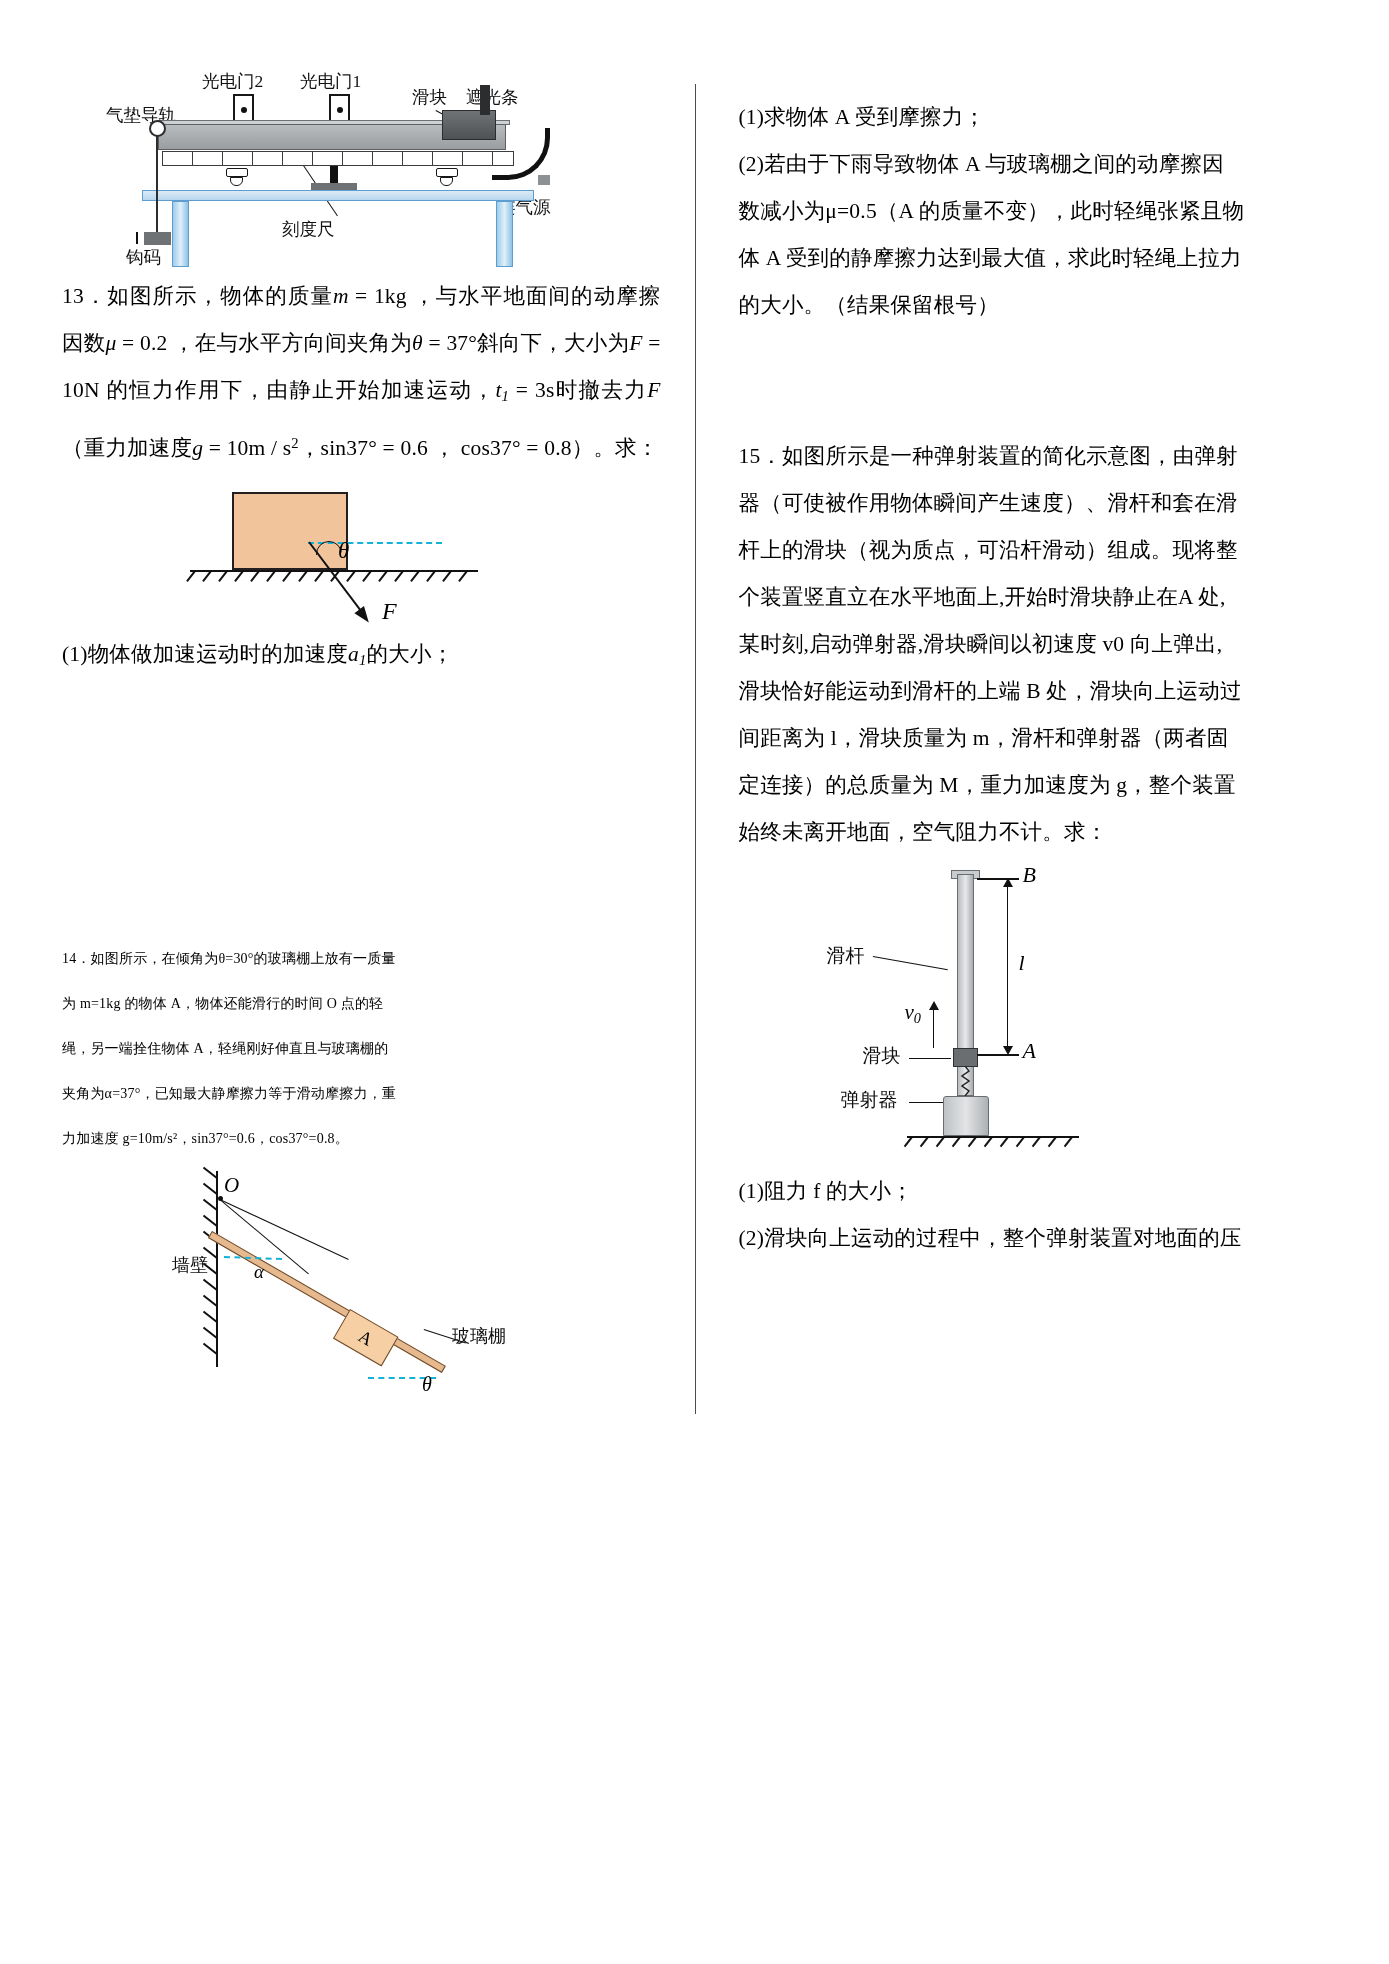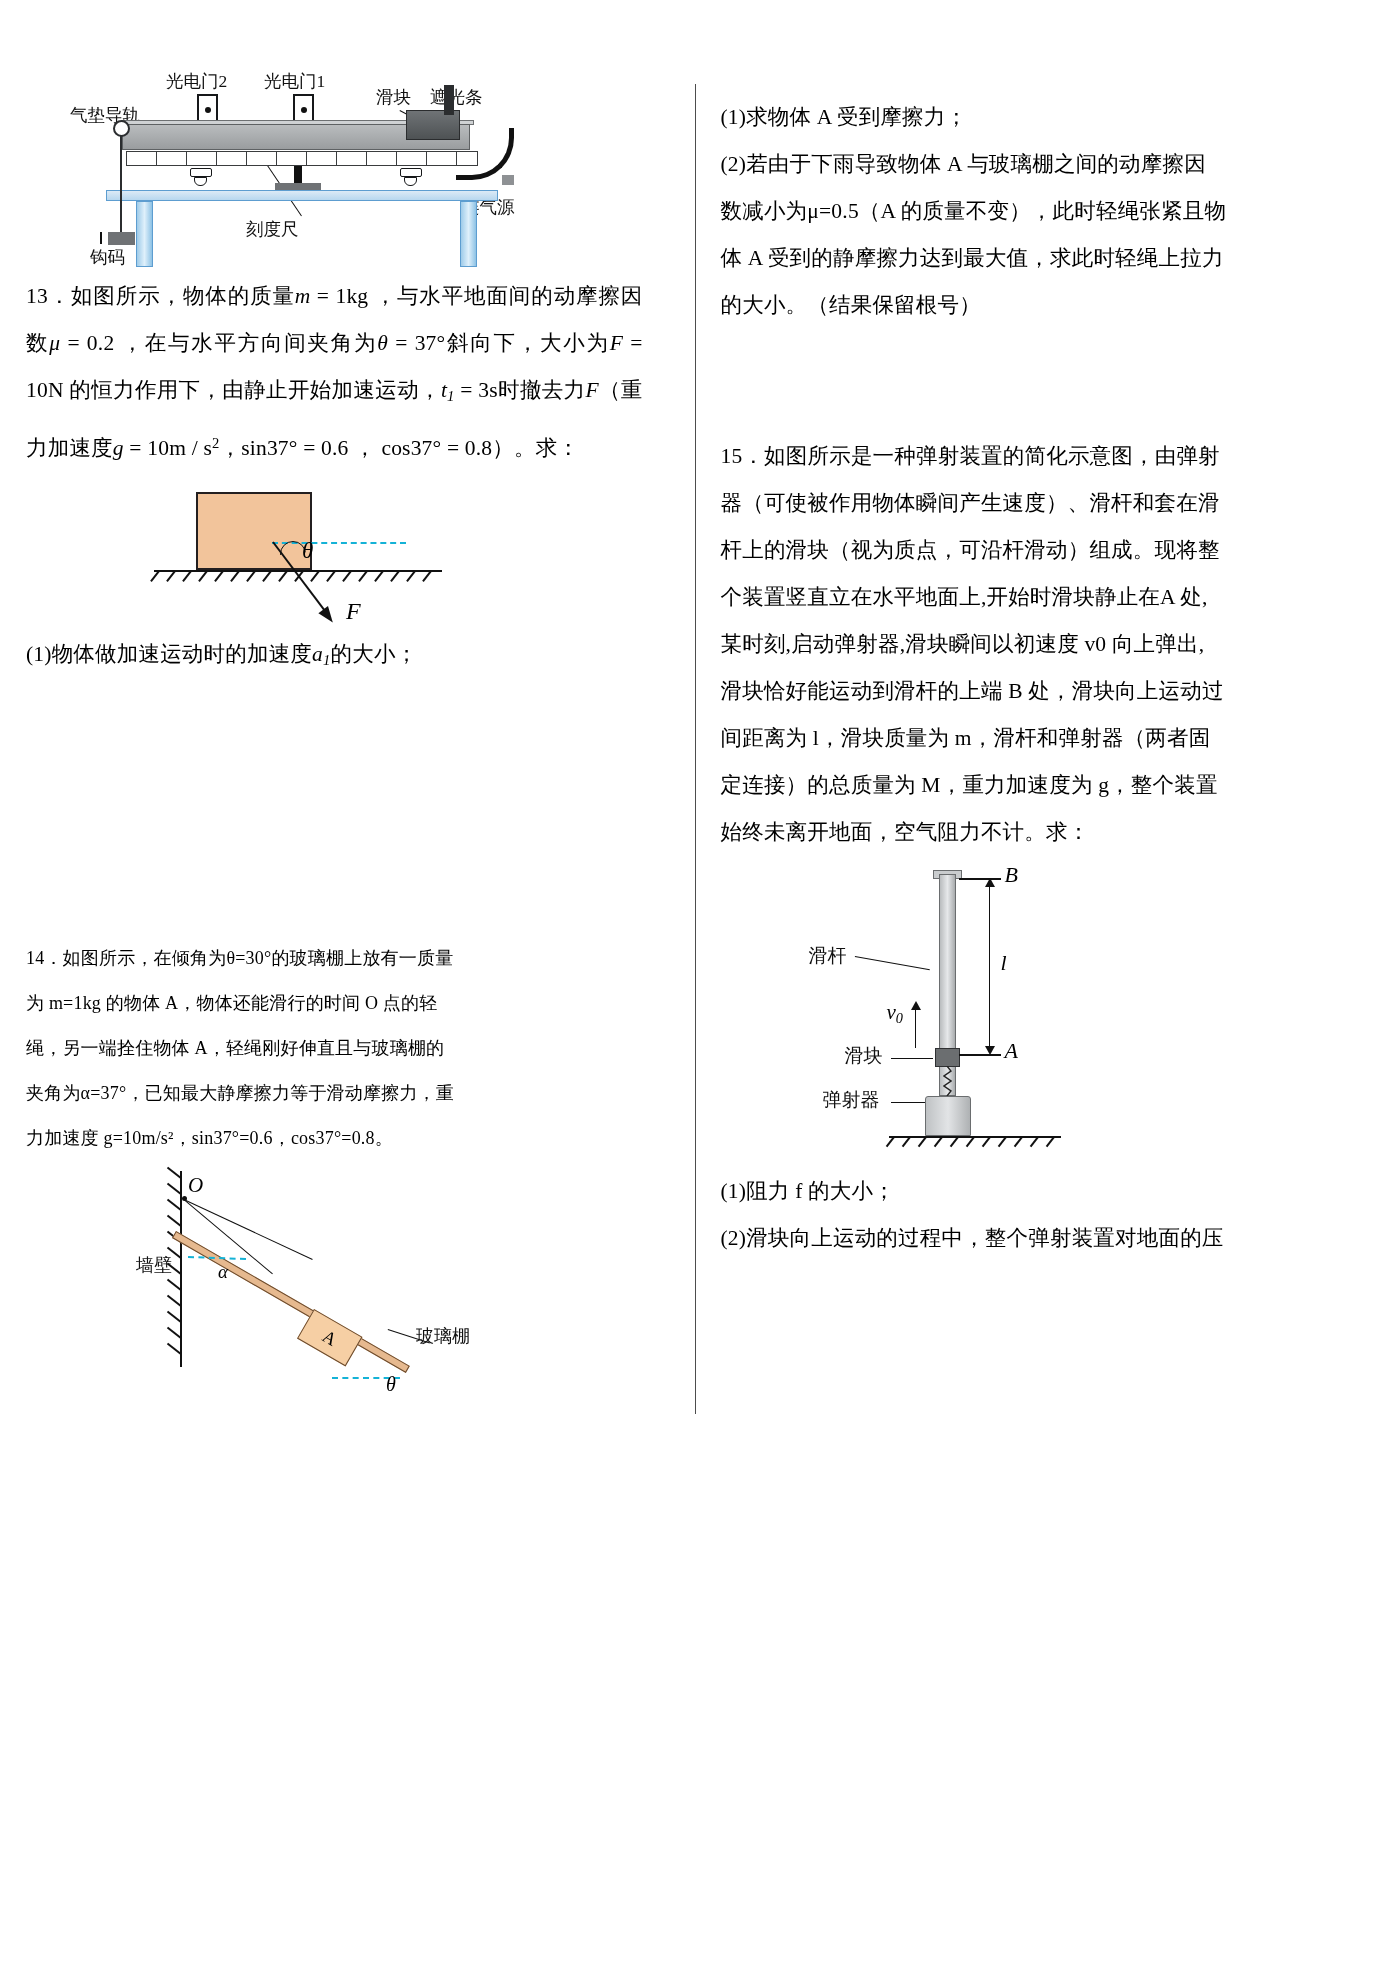--- a/index.html
+++ b/index.html
@@ -9,21 +9,21 @@
     height: 1964px;
     background: #ffffff;
     font-family: "Liberation Serif", "DejaVu Serif", serif;
     color: #000;
     position: relative;
     overflow: hidden;
   }
   .page {
     position: absolute;
     inset: 0;
-    padding: 52px 62px 40px 26px;
+    padding: 52px 62px 40px 62px;
     display: flex;
     justify-content: space-between;
   }
   .col {
     position: relative;
     width: 50%;
   }
   .col-left { padding-right: 34px; }
   .col-right { padding-left: 44px; }
   .divider {
@@ -36,21 +36,21 @@
   }
 
   
   .ptext {
     font-size: 21.5px;
     line-height: 47px;
     letter-spacing: 0.2px;
     text-align: justify;
     margin: 0;
   }
-  .ptext.small { font-size: 18px; line-height: 45px; }
+  .ptext.small { font-size: 14px; line-height: 45px; }
   i, .it { font-style: italic; font-family: "Liberation Serif", serif; }
   .sub { font-size: 0.68em; vertical-align: -0.28em; font-style: italic; }
   .sup { font-size: 0.68em; vertical-align: 0.45em; }
   .q-block { margin: 0 0 0 0; }
 
   
   .fig-airtrack { position: relative; width: 470px; height: 215px; margin: 6px 0 0 44px; }
   .lbl { position: absolute; font-size: 17.5px; line-height: 1.1; white-space: nowrap; color: #111; }
 
   .at-beam {

